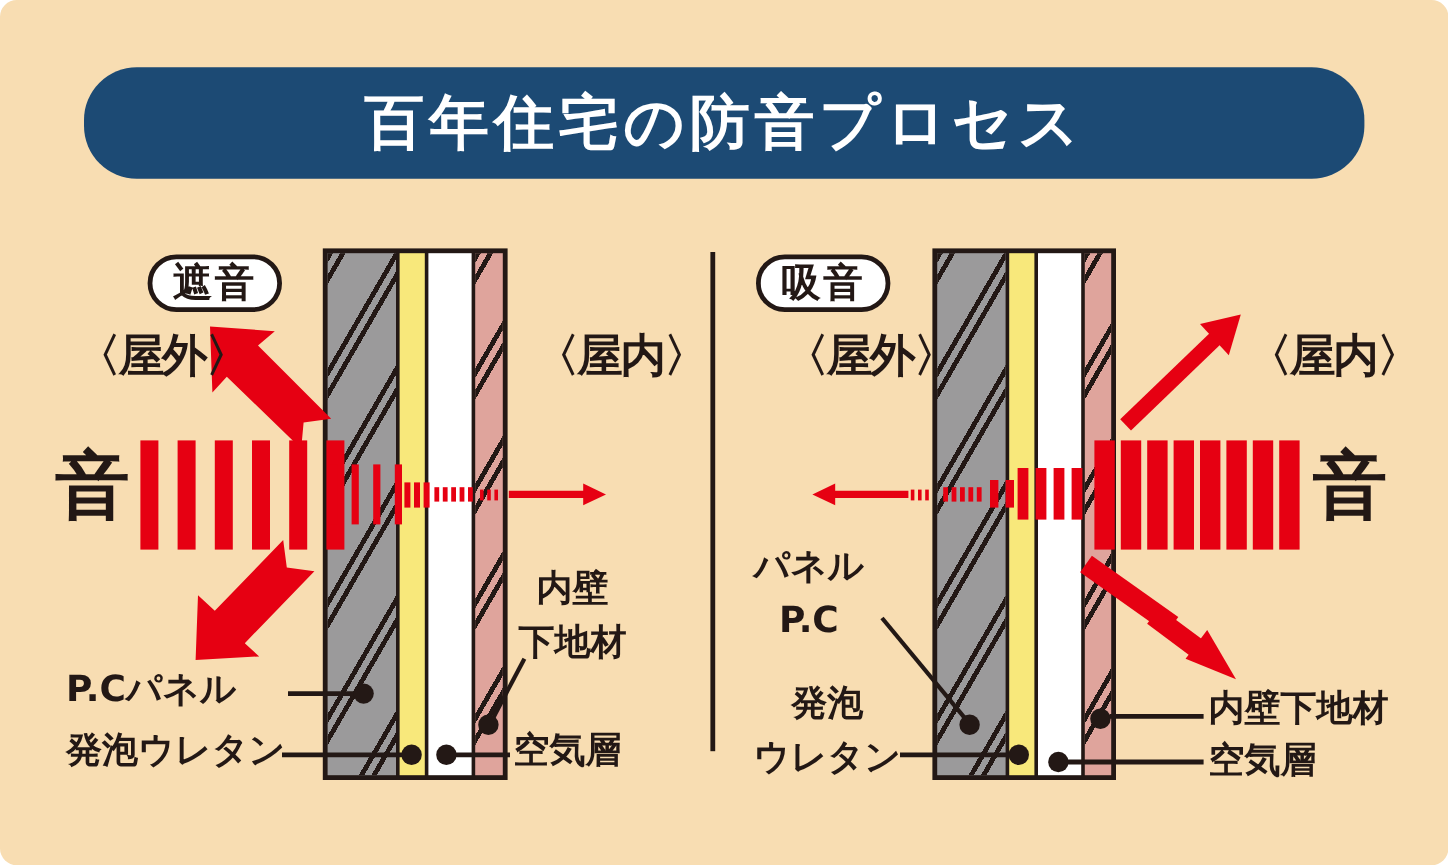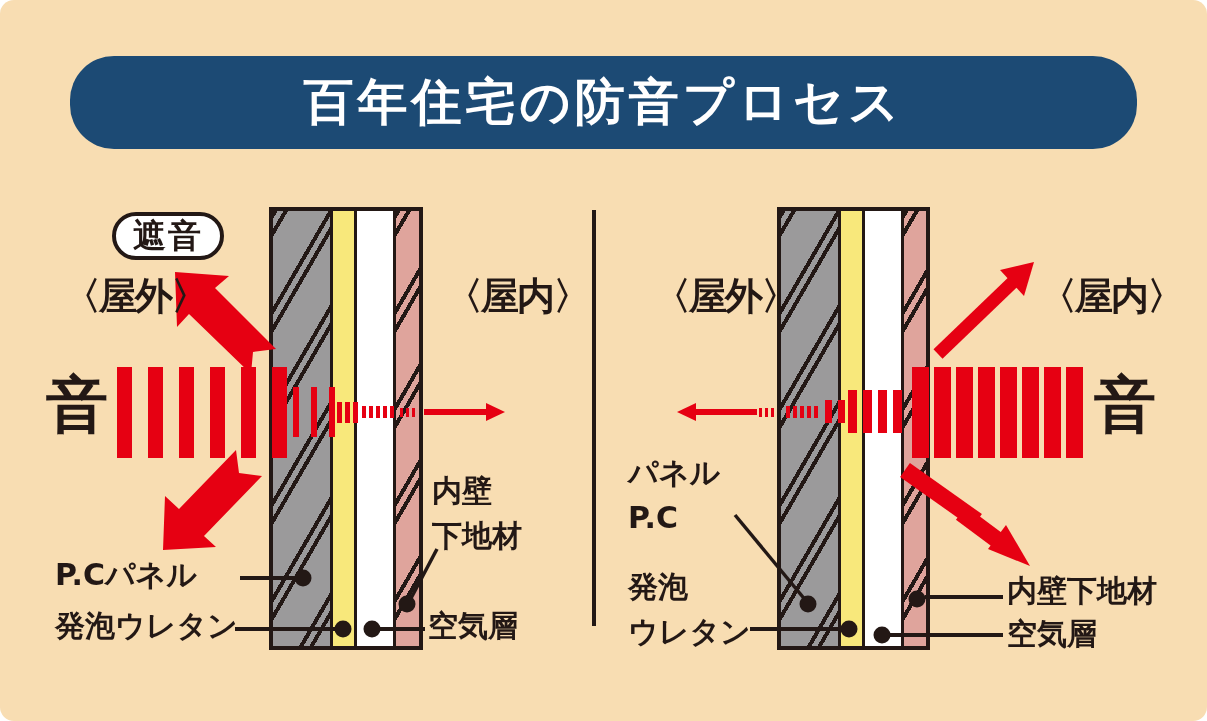--- a/index.html
+++ b/index.html
@@ -1,21 +1,21 @@
 <!DOCTYPE html>
 <html><head>
 <meta charset="utf-8">
 <style>
   html,body{margin:0;padding:0;background:#ffffff;}
   #stage{
     position:relative;width:1207px;height:721px;overflow:hidden;
     background:#F8DDB2;border-radius:14px;
     font-family:"DejaVu Sans",sans-serif;color:#231815;
   }
-  .abs{position:absolute;}
+  .abs{position:absolute;text-align:center;}
   
   #title-bar{
     left:70px;top:56px;width:1067px;height:93px;background:#1C4A74;border-radius:44px;
     display:flex;align-items:center;justify-content:center;
   }
   #title-bar span{color:#FFFFFF;font-size:50px;font-weight:600;letter-spacing:4px;white-space:nowrap;}
   
   #divider{left:592px;top:210px;width:4px;height:416px;background:#231815;}
   
   .wall{background:#231815;}
@@ -147,34 +147,37 @@
     <circle fill="#231815" cx="303" cy="578" r="8.5"></circle>
     <circle fill="#231815" cx="343" cy="629" r="8.5"></circle>
     <circle fill="#231815" cx="372" cy="629" r="8.5"></circle>
     <circle fill="#231815" cx="407" cy="604" r="8.5"></circle>
     <circle fill="#231815" cx="808" cy="604" r="8.5"></circle>
     <circle fill="#231815" cx="849" cy="629" r="8.5"></circle>
     <circle fill="#231815" cx="882" cy="635" r="8.5"></circle>
     <circle fill="#231815" cx="917" cy="599" r="8.5"></circle>
   </svg>
 
-  <div class="abs badge" style="left:112px;top:212px">
+  <div class="abs badge" style="left:123px;top:212px">
     <span>遮音</span>
   </div>
   <div class="abs side-label" style="left:48px;top:271px">〈屋外〉</div>
   <div class="abs side-label" style="left:430px;top:271px">〈屋内〉</div>
   <div class="abs sound-char" style="left:46px;top:374px">音</div>
   <div class="abs part-label" style="left:55px;top:552px">P.Cパネル</div>
   <div class="abs part-label" style="left:55px;top:603px">発泡ウレタン</div>
   <div class="abs part-label" style="left:432px;top:468px">
     <span style="display:block">内壁</span>
     <span style="display:block">下地材</span>
   </div>
   <div class="abs part-label" style="left:428px;top:603px">空気層</div>
 
+  <div class="abs badge" style="left:630px;top:212px">
+    <span>吸音</span>
+  </div>
   <div class="abs side-label" style="left:638px;top:271px">〈屋外〉</div>
   <div class="abs side-label" style="left:1024px;top:271px">〈屋内〉</div>
   <div class="abs sound-char" style="left:1094px;top:374px">音</div>
   <div class="abs part-label" style="left:628px;top:450px">
     <span style="display:block">パネル</span>
     <span style="display:block">P.C</span>
   </div>
   <div class="abs part-label" style="left:628px;top:564px">
     <span style="display:block">発泡</span>
     <span style="display:block">ウレタン</span>

